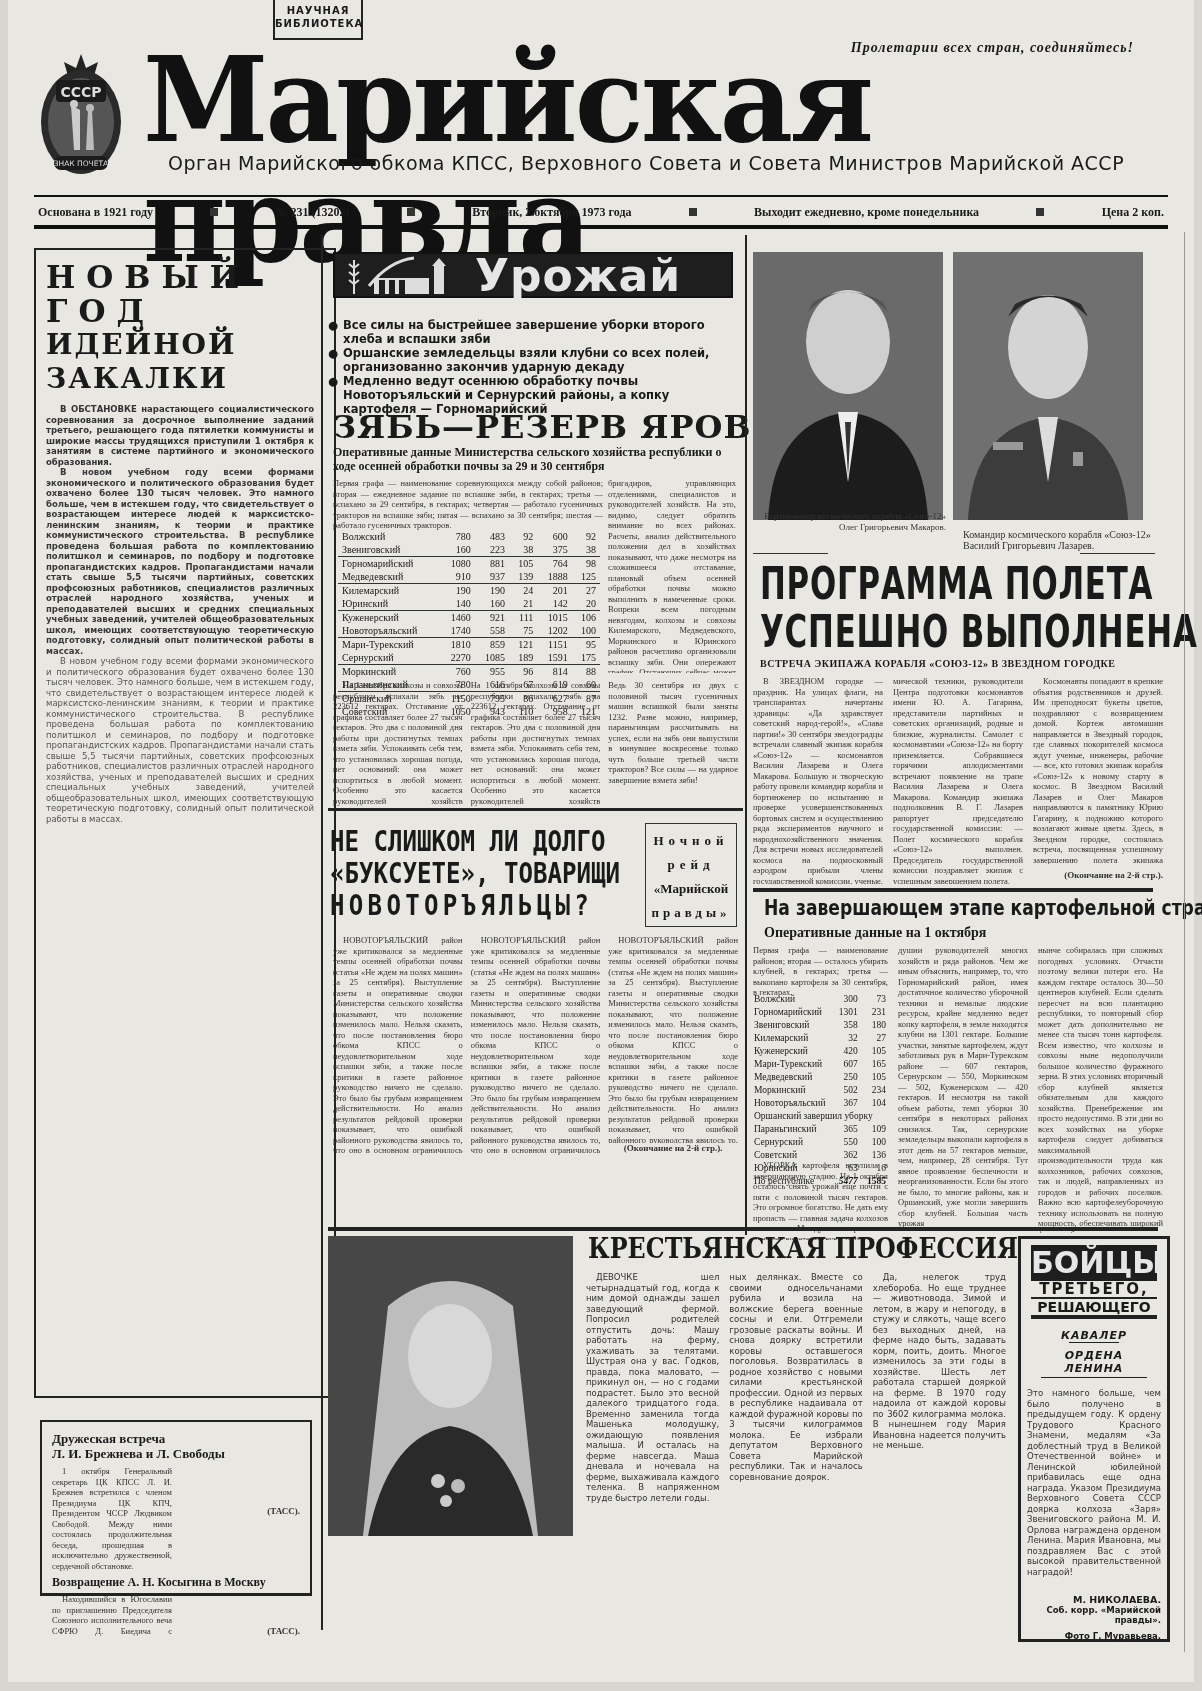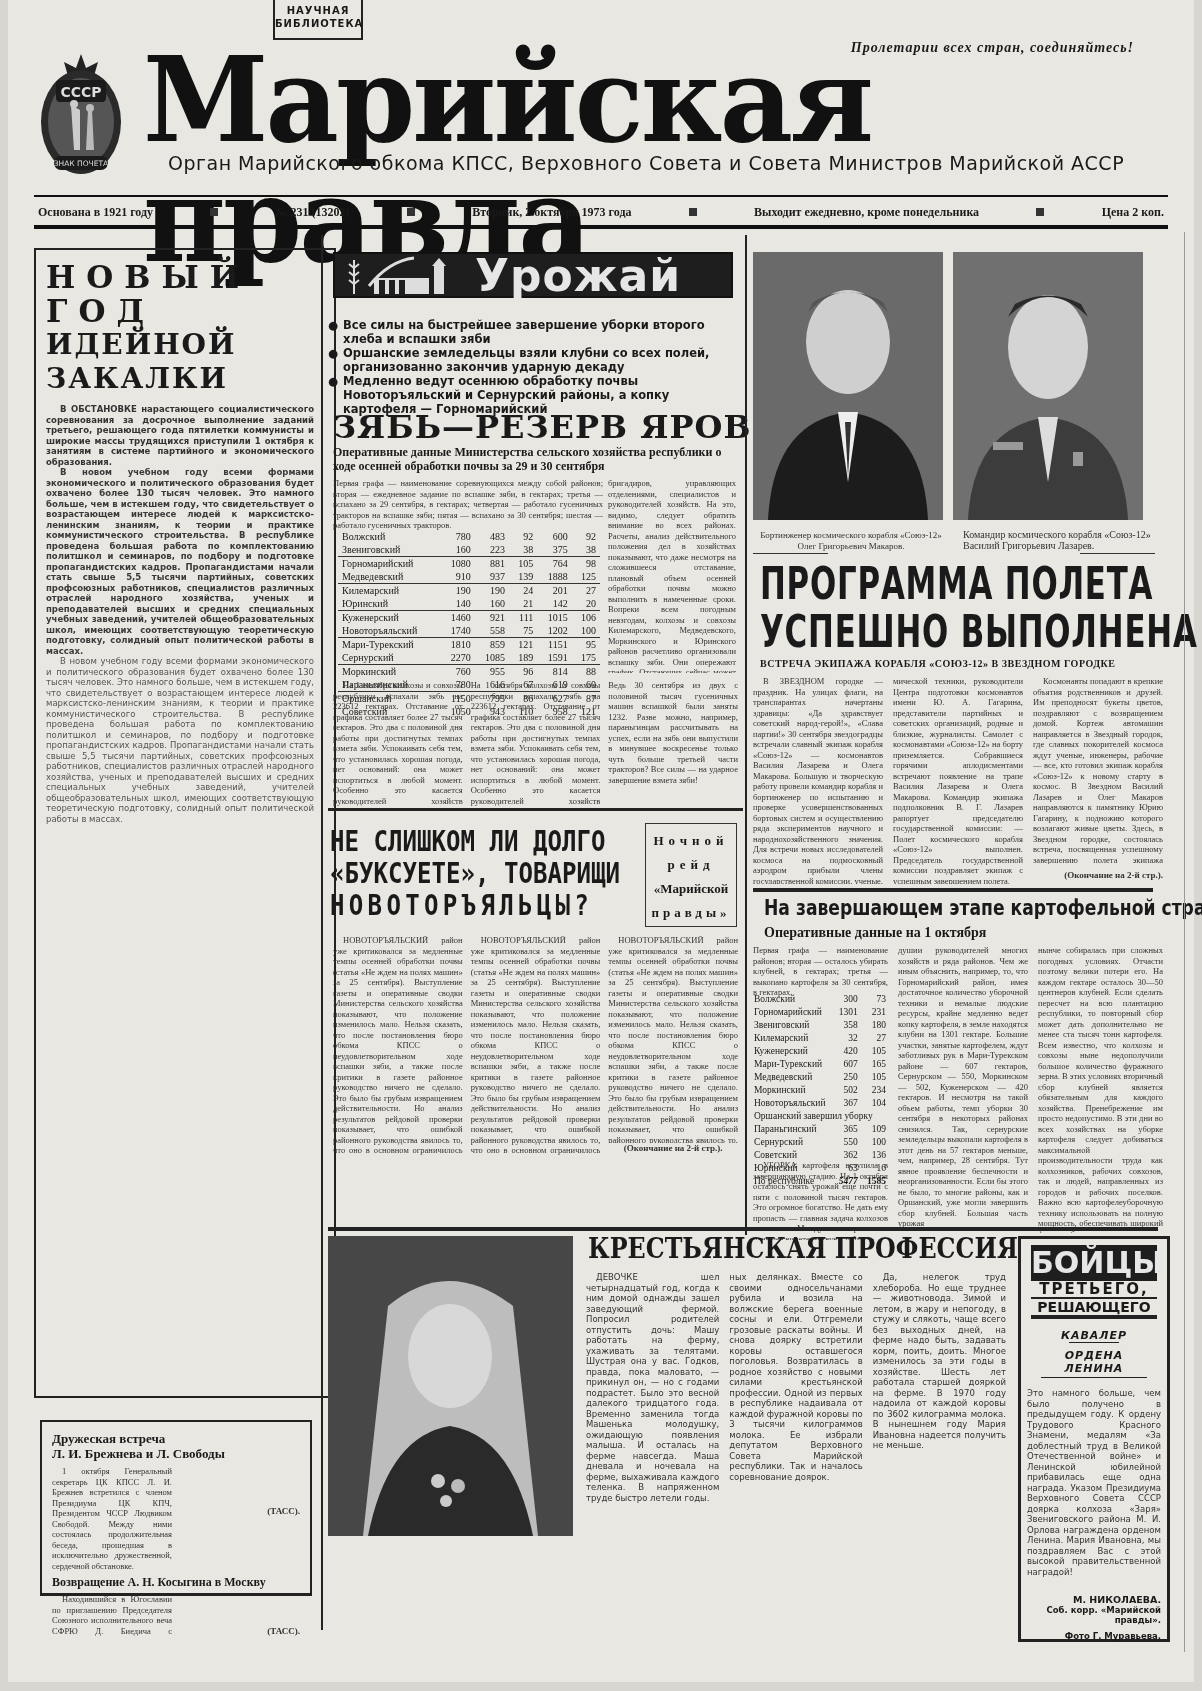--- a/index.html
+++ b/index.html
@@ -296,21 +296,21 @@
     <svg width="190" height="268" viewBox="0 0 190 268">
       <rect width="190" height="268" fill="#707070"></rect>
       <ellipse cx="95" cy="95" rx="40" ry="52" fill="#d4d4d4"></ellipse>
       <path d="M55 65 Q95 25 135 65 L128 52 Q95 35 62 52 Z" fill="#2a2a2a"></path>
       <path d="M15 268 Q20 175 95 165 Q170 175 175 268 Z" fill="#3c3c3c"></path>
       <path d="M85 165 L95 230 L105 165 Z" fill="#ddd"></path>
       <rect x="120" y="200" width="10" height="14" fill="#999"></rect>
       <rect x="40" y="190" width="30" height="8" fill="#999"></rect>
     </svg>
   </div>
-  <div class="abs text-sm" style="left:748px; top:530px; width:190px; font-size:9px; text-align:center;">Бортинженер космического корабля «Союз-12» Олег Григорьевич Макаров.</div>
+  <div class="abs text-sm" style="left:748px; top:511px; width:190px; font-size:9px; text-align:right;">Бортинженер космического корабля «Союз-12» Олег Григорьевич Макаров.</div>
   <div class="abs text-sm" style="left:955px; top:530px; width:190px; font-size:10px; text-align:left;">Командир космического корабля «Союз-12» Василий Григорьевич Лазарев.</div>
   <div class="abs" style="left:745px; top:553px; width:75px; height:1px; background:#333;"></div>
   <div class="abs" style="left:1072px; top:553px; width:75px; height:1px; background:#333;"></div>
 
   <div class="abs" style="left:752px; top:560px; font:bold 44px 'DejaVu Sans Condensed','DejaVu Sans',sans-serif; line-height:48px; transform:scaleX(0.78); transform-origin:left; white-space:nowrap; letter-spacing:1px;">
     <div>ПРОГРАММА ПОЛЕТА</div>
     <div>УСПЕШНО ВЫПОЛНЕНА</div>
   </div>
   <div class="abs" style="left:752px; top:658px; font:bold 10px 'Liberation Serif',serif; letter-spacing:0.5px;">ВСТРЕЧА ЭКИПАЖА КОРАБЛЯ «СОЮЗ-12» В ЗВЕЗДНОМ ГОРОДКЕ</div>
 

